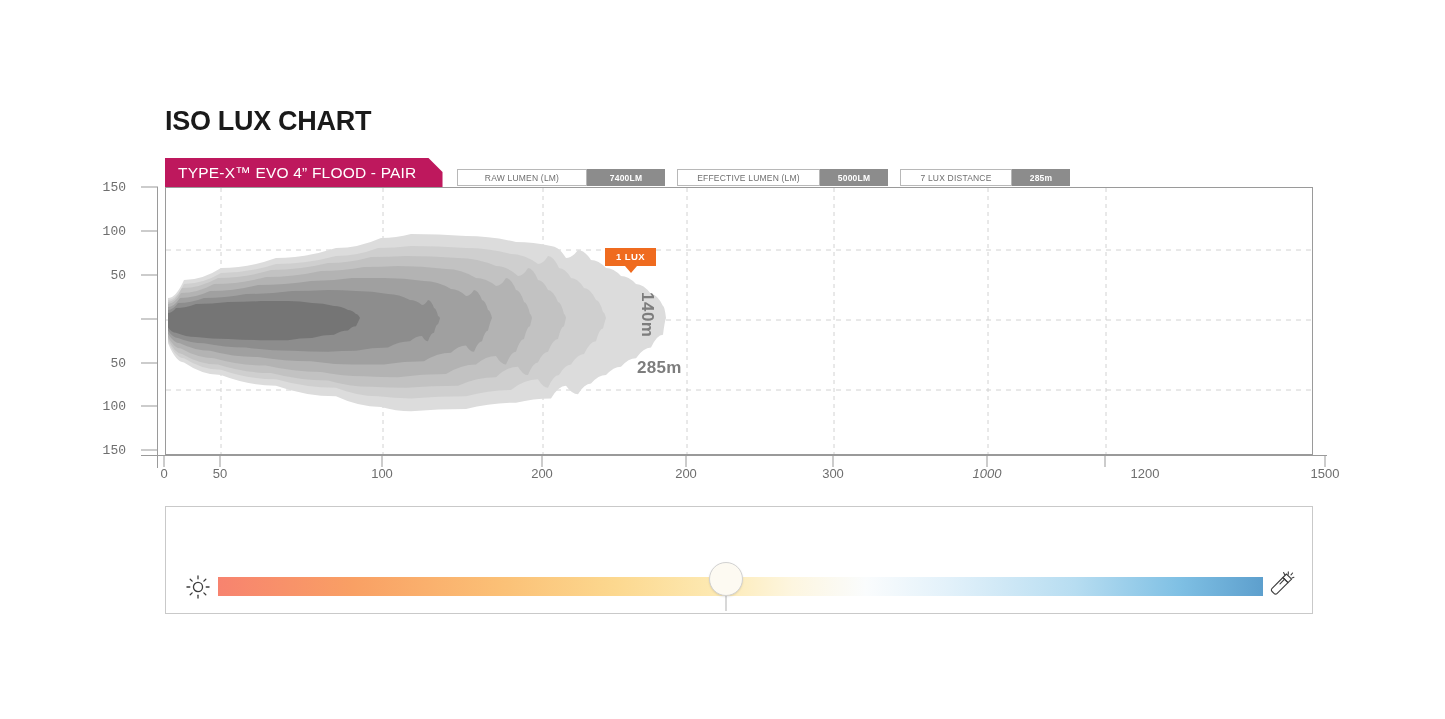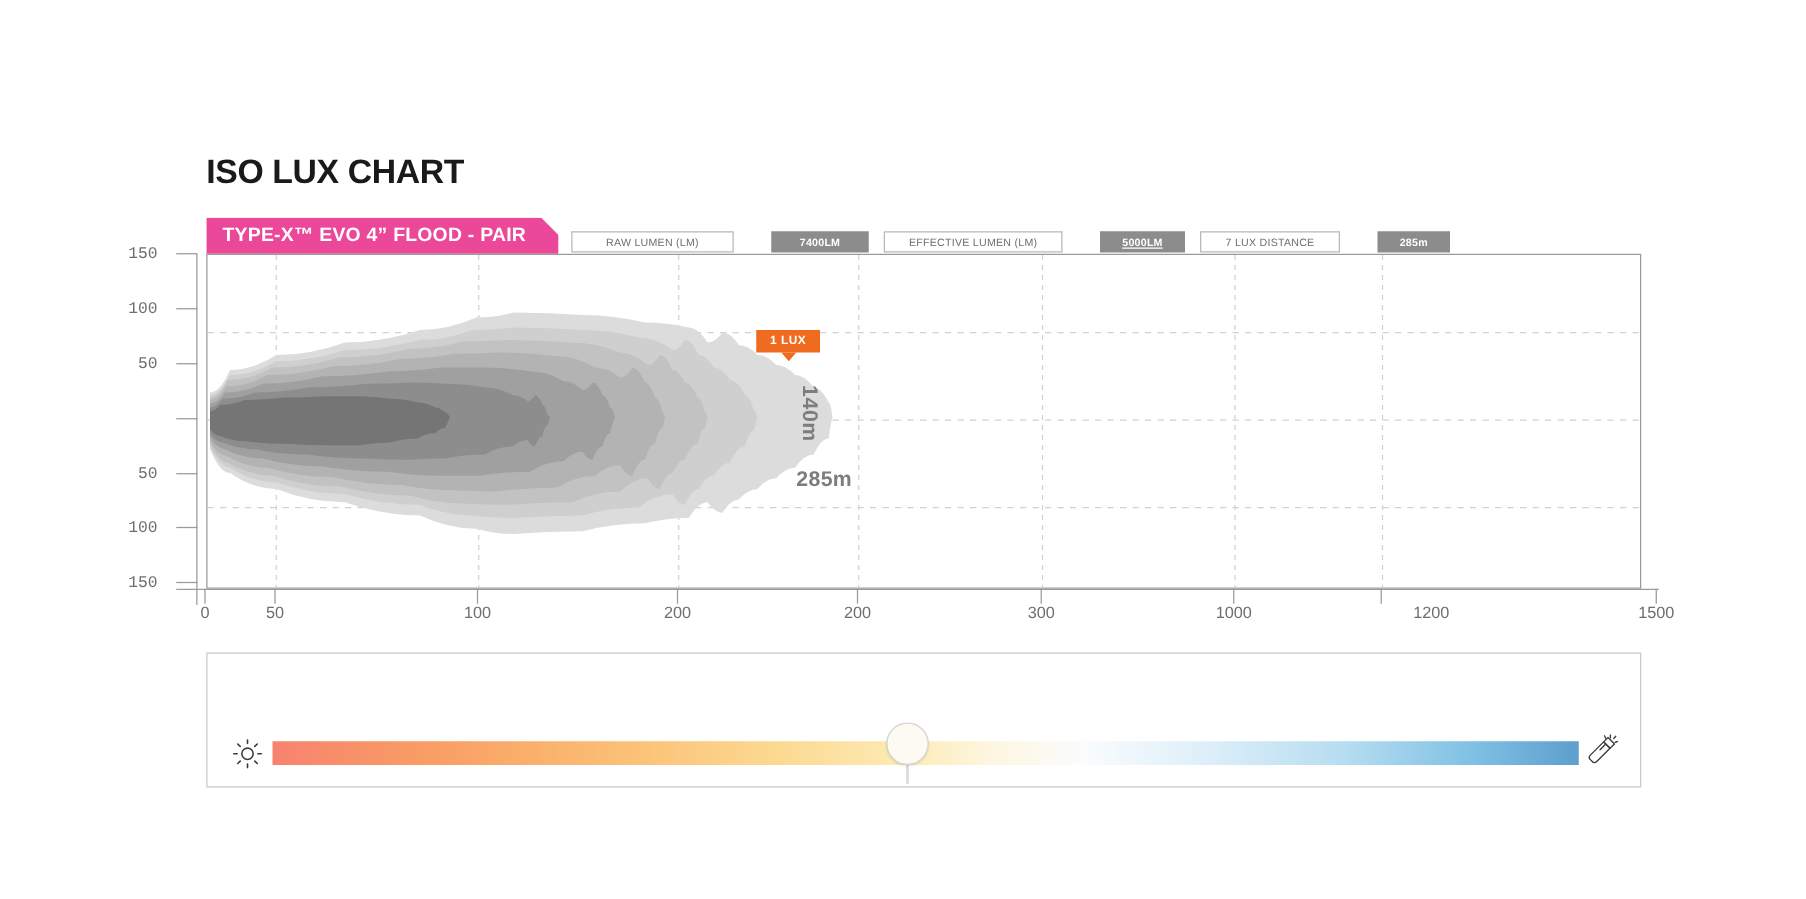--- a/index.html
+++ b/index.html
@@ -11,21 +11,21 @@
     width: 1445px;
     height: 719px;
     font-family: "Liberation Sans", sans-serif;
     color: #3a3a3a;
     overflow: hidden;
     position: relative;
   }
 
   #page {
     position: absolute;
-    left: 0; top: 16px;
+    left: 0; top: 0;
     width: 1445px; height: 628px;
   }
 
   
   .page-title {
     position: absolute;
     left: 165px;
     top: 106px;
     font-size: 27px;
     font-weight: bold;
@@ -37,24 +37,24 @@
   
   .badge-row {
     position: absolute;
     left: 165px;
     top: 158px;
     height: 30px;
     display: flex;
     align-items: stretch;
   }
   .product-badge {
-    background: #ec4899;
+    background: #be185d;
     color: #ffffff;
     font-size: 15.5px;
-    font-weight: bold;
+    font-weight: normal;
     letter-spacing: 0.2px;
     display: flex;
     align-items: center;
     padding: 0 26px 0 13px;
     height: 30px;
     box-sizing: border-box;
     -webkit-clip-path: polygon(0 0, calc(100% - 14px) 0, 100% 14px, 100% 100%, 0 100%);
     clip-path: polygon(0 0, calc(100% - 14px) 0, 100% 14px, 100% 100%, 0 100%);
     white-space: nowrap;
   }
@@ -89,26 +89,25 @@
   .spec-chip .chip-value {
     background: #8c8c8c;
     color: #ffffff;
     font-weight: bold;
     display: flex;
     align-items: center;
     justify-content: center;
     box-sizing: border-box;
     height: 17px;
     white-space: nowrap;
-    margin-left: 30px;
   }
   .chip-raw .chip-label { width: 130px; }
   .chip-raw .chip-value { width: 78px; }
   .chip-eff .chip-label { width: 143px; }
-  .chip-eff .chip-value { width: 68px; text-decoration: underline; }
+  .chip-eff .chip-value { width: 68px; }
   .chip-dist .chip-label { width: 112px; }
   .chip-dist .chip-value { width: 58px; }
 
   
   .plot-wrap {
     position: absolute;
     left: 165px;
     top: 187px;
     width: 1148px;
     height: 268px;
@@ -389,21 +388,21 @@
       <div class="xlabel" style="left: 220px;">50</div>
       <div class="xtick" style="left: 382px;"></div>
       <div class="xlabel" style="left: 382px;">100</div>
       <div class="xtick" style="left: 542px;"></div>
       <div class="xlabel" style="left: 542px;">200</div>
       <div class="xtick" style="left: 686px;"></div>
       <div class="xlabel" style="left: 686px;">200</div>
       <div class="xtick" style="left: 833px;"></div>
       <div class="xlabel" style="left: 833px;">300</div>
       <div class="xtick" style="left: 987px;"></div>
-      <div class="xlabel" style="left: 987px;">1000</div>
+      <div class="xlabel" style="left: 987px; font-style: italic;">1000</div>
       <div class="xtick" style="left: 1105px;"></div>
       <div class="xlabel" style="left: 1105px; margin-left: 40px;">1200</div>
       <div class="xtick" style="left: 1325px;"></div>
       <div class="xlabel" style="left: 1325px;">1500</div>
     </div>
 
   <div class="lux-marker">
     <span class="lux-pill">1 LUX</span>
     <span class="lux-pointer"></span>
   </div>

